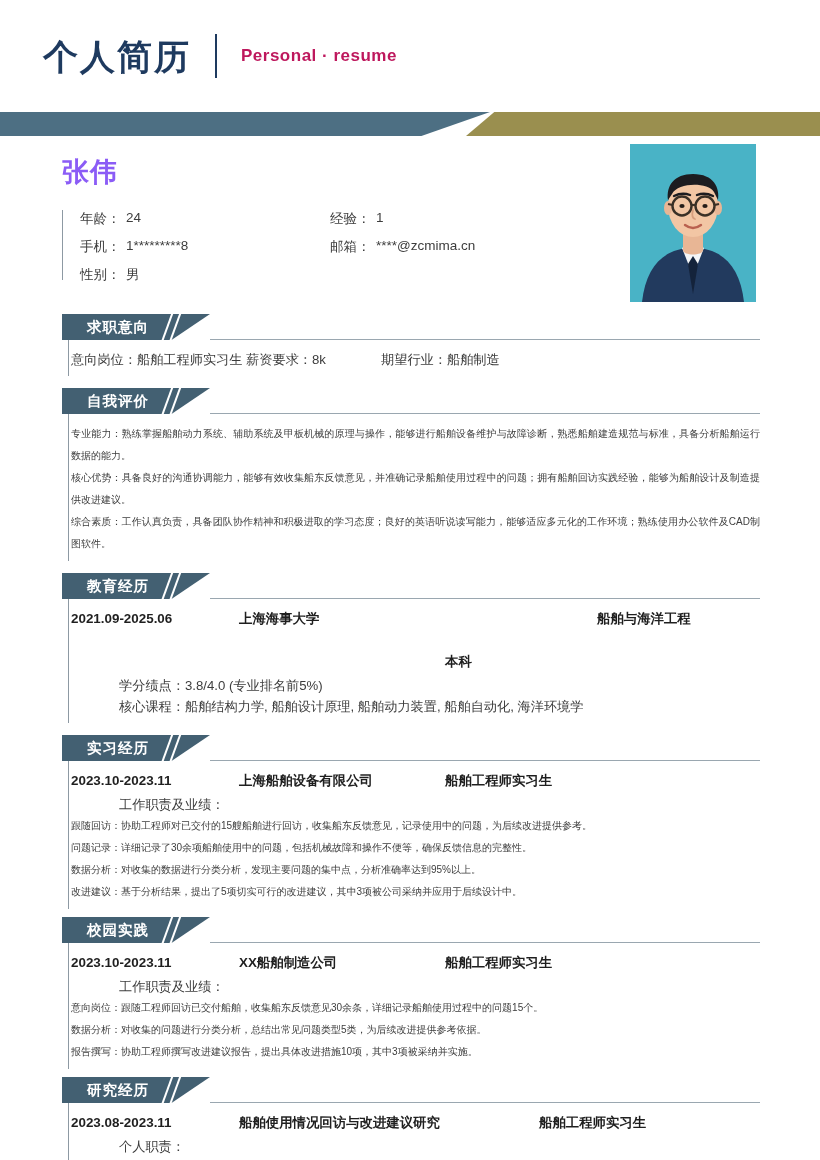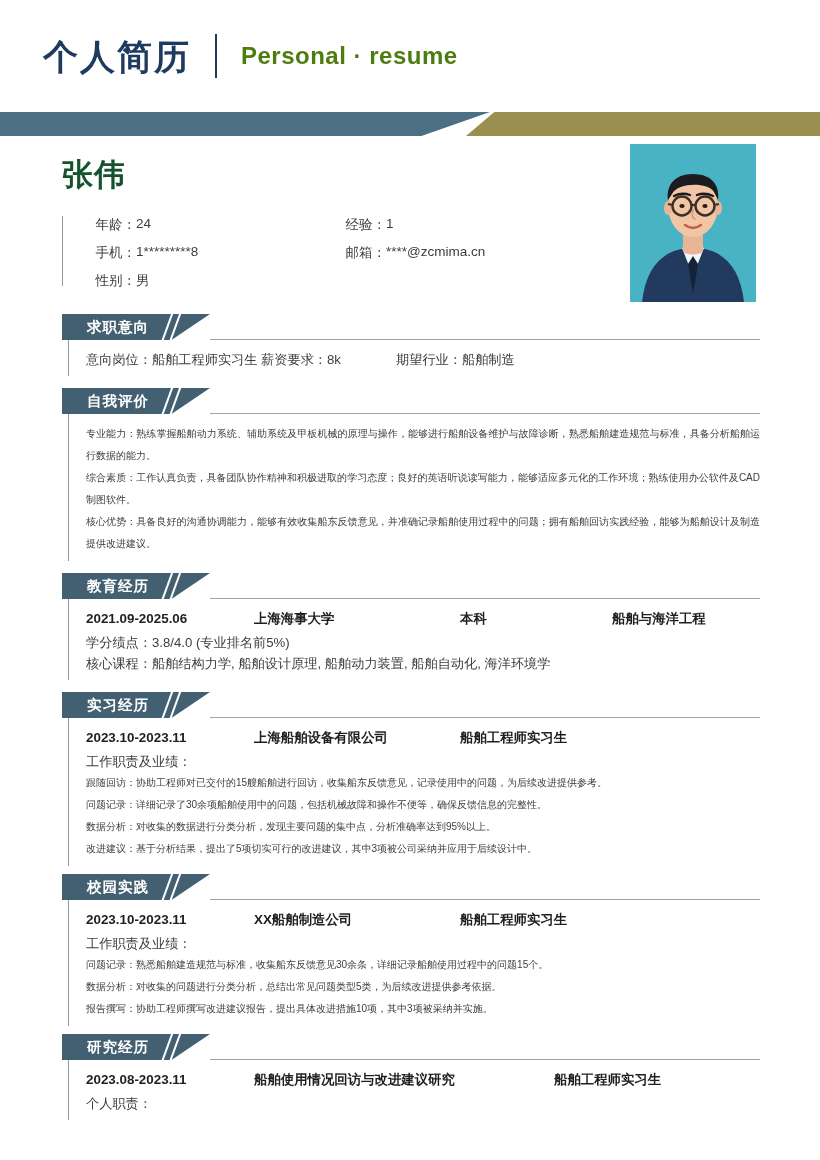--- a/index.html
+++ b/index.html
@@ -34,23 +34,23 @@
     white-space: nowrap;
   }
   .title-sep {
     width: 2px;
     height: 44px;
     background: #1e3a5f;
     margin: 0 24px;
     flex: none;
   }
   .doc-title-en {
-    font-size: 24px;
+    font-size: 17px;
     font-weight: bold;
-    color: #4d7c0f;
+    color: #be185d;
     letter-spacing: 0.5px;
     white-space: nowrap;
   }
 
   
   .divider-band {
     position: relative;
     height: 24px;
     width: 820px;
   }
@@ -74,31 +74,30 @@
   }
 
   
   .identity {
     position: relative;
     padding: 18px 60px 0 62px;
     height: 178px;
     box-sizing: border-box;
   }
   .person-name {
-    font-size: 31px;
+    font-size: 27px;
     font-weight: bold;
-    color: #14532d;
+    color: #8b5cf6;
     margin: 0 0 20px 0;
     letter-spacing: 1px;
   }
   .contact-wrap {
     position: relative;
-    padding-left: 28px;
+    padding-left: 18px;
     max-width: 520px;
-    text-align: right;
   }
   .contact-rail {
     position: absolute;
     left: 0;
     top: 0;
     bottom: 4px;
     width: 1px;
     background: #8d99a3;
   }
   .contact-grid {
@@ -176,36 +175,37 @@
     left: 148px;
     right: 0;
     bottom: 0;
     height: 1px;
     background: #9aa7b0;
   }
 
   
   .section-body {
     position: relative;
-    padding: 9px 0 6px 18px;
+    padding: 9px 0 6px 3px;
     margin-left: 6px;
   }
   .body-rail {
     position: absolute;
     left: 0;
     top: 0;
     bottom: 0;
     width: 1px;
     background: #8d99a3;
   }
   .line {
     font-size: 13.2px;
     line-height: 21px;
     color: #3d3d3d;
     white-space: nowrap;
+    margin-left: 48px;
   }
   .para {
     font-size: 10px;
     line-height: 22px;
     color: #3d3d3d;
     text-align: justify;
   }
 
   
   .intent-row {
@@ -220,21 +220,21 @@
   .meta-row {
     display: flex;
     font-weight: bold;
     color: #1f1f1f;
     font-size: 13.4px;
     line-height: 22px;
     margin-bottom: 2px;
   }
   .meta-date { width: 168px; flex: none; }
   .meta-org  { width: 206px; flex: none; }
-  .meta-mid  { width: 152px; flex: none; }
+  .meta-mid  { width: 152px; flex: none; margin-top: 43px; }
   .meta-end  { flex: 1; }
   .meta-row.edu .meta-org { text-align: left; }
 
   .spacer-8 { height: 8px; }
   .spacer-12 { height: 12px; }
 </style>
 </head>
 <body>
 
 <div class="doc-header">
@@ -345,22 +345,22 @@
     </div>
     <div class="banner-stripes">
         <i></i>
         <i></i>
       </div>
     <div class="head-rule"></div>
   </div>
   <div class="section-body">
     <div class="body-rail"></div>
     <div class="para">专业能力：熟练掌握船舶动力系统、辅助系统及甲板机械的原理与操作，能够进行船舶设备维护与故障诊断，熟悉船舶建造规范与标准，具备分析船舶运行数据的能力。</div>
+    <div class="para">核心优势：具备良好的沟通协调能力，能够有效收集船东反馈意见，并准确记录船舶使用过程中的问题；拥有船舶回访实践经验，能够为船舶设计及制造提供改进建议。</div>
     <div class="para">综合素质：工作认真负责，具备团队协作精神和积极进取的学习态度；良好的英语听说读写能力，能够适应多元化的工作环境；熟练使用办公软件及CAD制图软件。</div>
-    <div class="para">核心优势：具备良好的沟通协调能力，能够有效收集船东反馈意见，并准确记录船舶使用过程中的问题；拥有船舶回访实践经验，能够为船舶设计及制造提供改进建议。</div>
   </div>
 </div>
 
 <div class="spacer-12"></div>
 
 <div class="section">
   <div class="section-head">
     <div class="banner">
       <span class="banner-label">教育经历</span>
     </div>
@@ -425,21 +425,21 @@
     <div class="head-rule"></div>
   </div>
   <div class="section-body">
     <div class="body-rail"></div>
     <div class="meta-row">
       <span class="meta-date">2023.10-2023.11</span>
       <span class="meta-org">XX船舶制造公司</span>
       <span class="meta-end">船舶工程师实习生</span>
     </div>
     <div class="line">工作职责及业绩：</div>
-    <div class="para">问题记录：熟悉船舶建造规范与标准，收集船东反馈意见30余条，详细记录船舶使用过程中的问题15个。</div>
+    <div class="para">意向岗位：跟随工程师回访已交付船舶，收集船东反馈意见30余条，详细记录船舶使用过程中的问题15个。</div>
     <div class="para">数据分析：对收集的问题进行分类分析，总结出常见问题类型5类，为后续改进提供参考依据。</div>
     <div class="para">报告撰写：协助工程师撰写改进建议报告，提出具体改进措施10项，其中3项被采纳并实施。</div>
   </div>
 </div>
 
 <div class="spacer-8"></div>
 
 <div class="section">
   <div class="section-head">
     <div class="banner">

